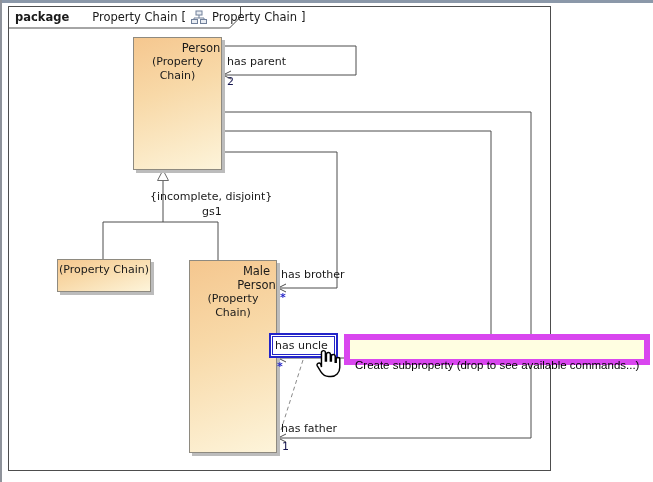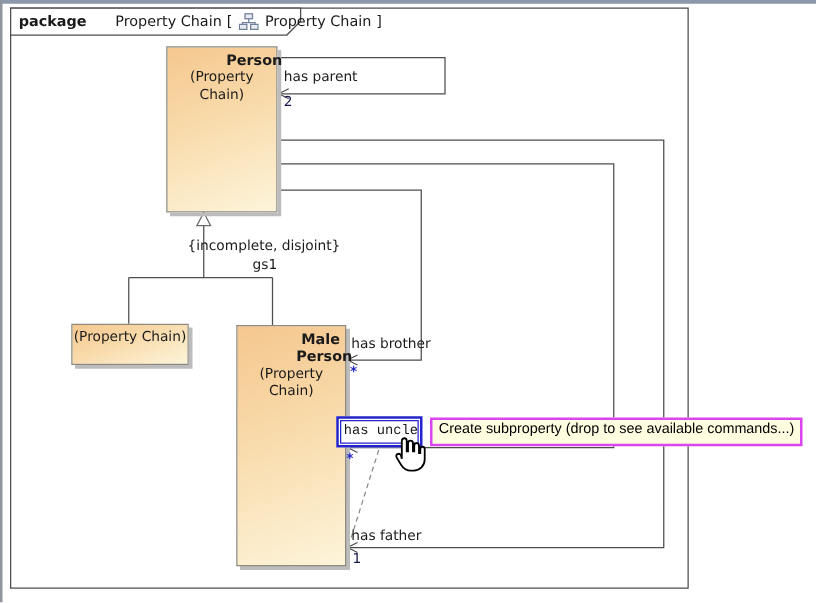--- a/index.html
+++ b/index.html
@@ -12,35 +12,35 @@
 
   .frame-header { position:absolute; left:8px; top:6px; width:233px; height:22px;
                   display:flex; align-items:center; gap:4px; padding-left:7px;
                   font-size:11.5px; white-space:nowrap; }
   .frame-header .kw { font-weight:bold; margin-right:19px; }
   .frame-header .icon { display:inline-flex; margin:0 1px; }
 
   .uml-class { position:absolute; border:1px solid #8e8a80;
                background:linear-gradient(160deg,#f5c78f 0%,#f8d9a8 40%,#fdf4da 100%);
                box-shadow:3px 3px 0 #bcbcbc; text-align:center; padding-top:3px; }
-  .uml-class .cname { font-size:11.5px; font-weight:bold; line-height:14px;padding-left:47px; }
+  .uml-class .cname { font-size:11.5px; font-weight:normal; line-height:14px;padding-left:47px; }
   .uml-class .cster { font-size:11px; line-height:14px; }
 
   .lbl { position:absolute; font-size:11px; line-height:13px; white-space:nowrap; }
   .mult-num { color:#15154d; }
   .mult-star { color:#2a2ac8; font-weight:bold; }
   .gen-lbl { text-align:center; }
 
   .sel-box { position:absolute; left:269px; top:333px; width:69px; height:25px;
              border:2px solid #2324c9; background:#ffffff;
              box-shadow:inset 0 0 0 1px #ffffff, inset 0 0 0 2px #2324c9; }
-  .sel-box .lbl-in { position:absolute; left:4px; top:4px; font-size:11px; white-space:nowrap;font-family:Liberation Mono, monospace; }
+  .sel-box .lbl-in { position:absolute; left:4px; top:4px; font-size:11px; white-space:nowrap; }
 
   .tooltip { position:absolute; left:344px; top:334px; height:23px;
-             background:#fffee1; border:2px solid #d946ef; padding:1px 5px 0 5px;
+             background:#fffee1; border:6px solid #d946ef; padding:19px 5px 0 5px;
              font-family:"Liberation Sans", sans-serif; font-size:11.5px;
              white-space:nowrap; color:#000; }
 
   .cursor { position:absolute; left:311px; top:348px; }
 </style>
 </head>
 <body>
 
 <div class="screen">
 

